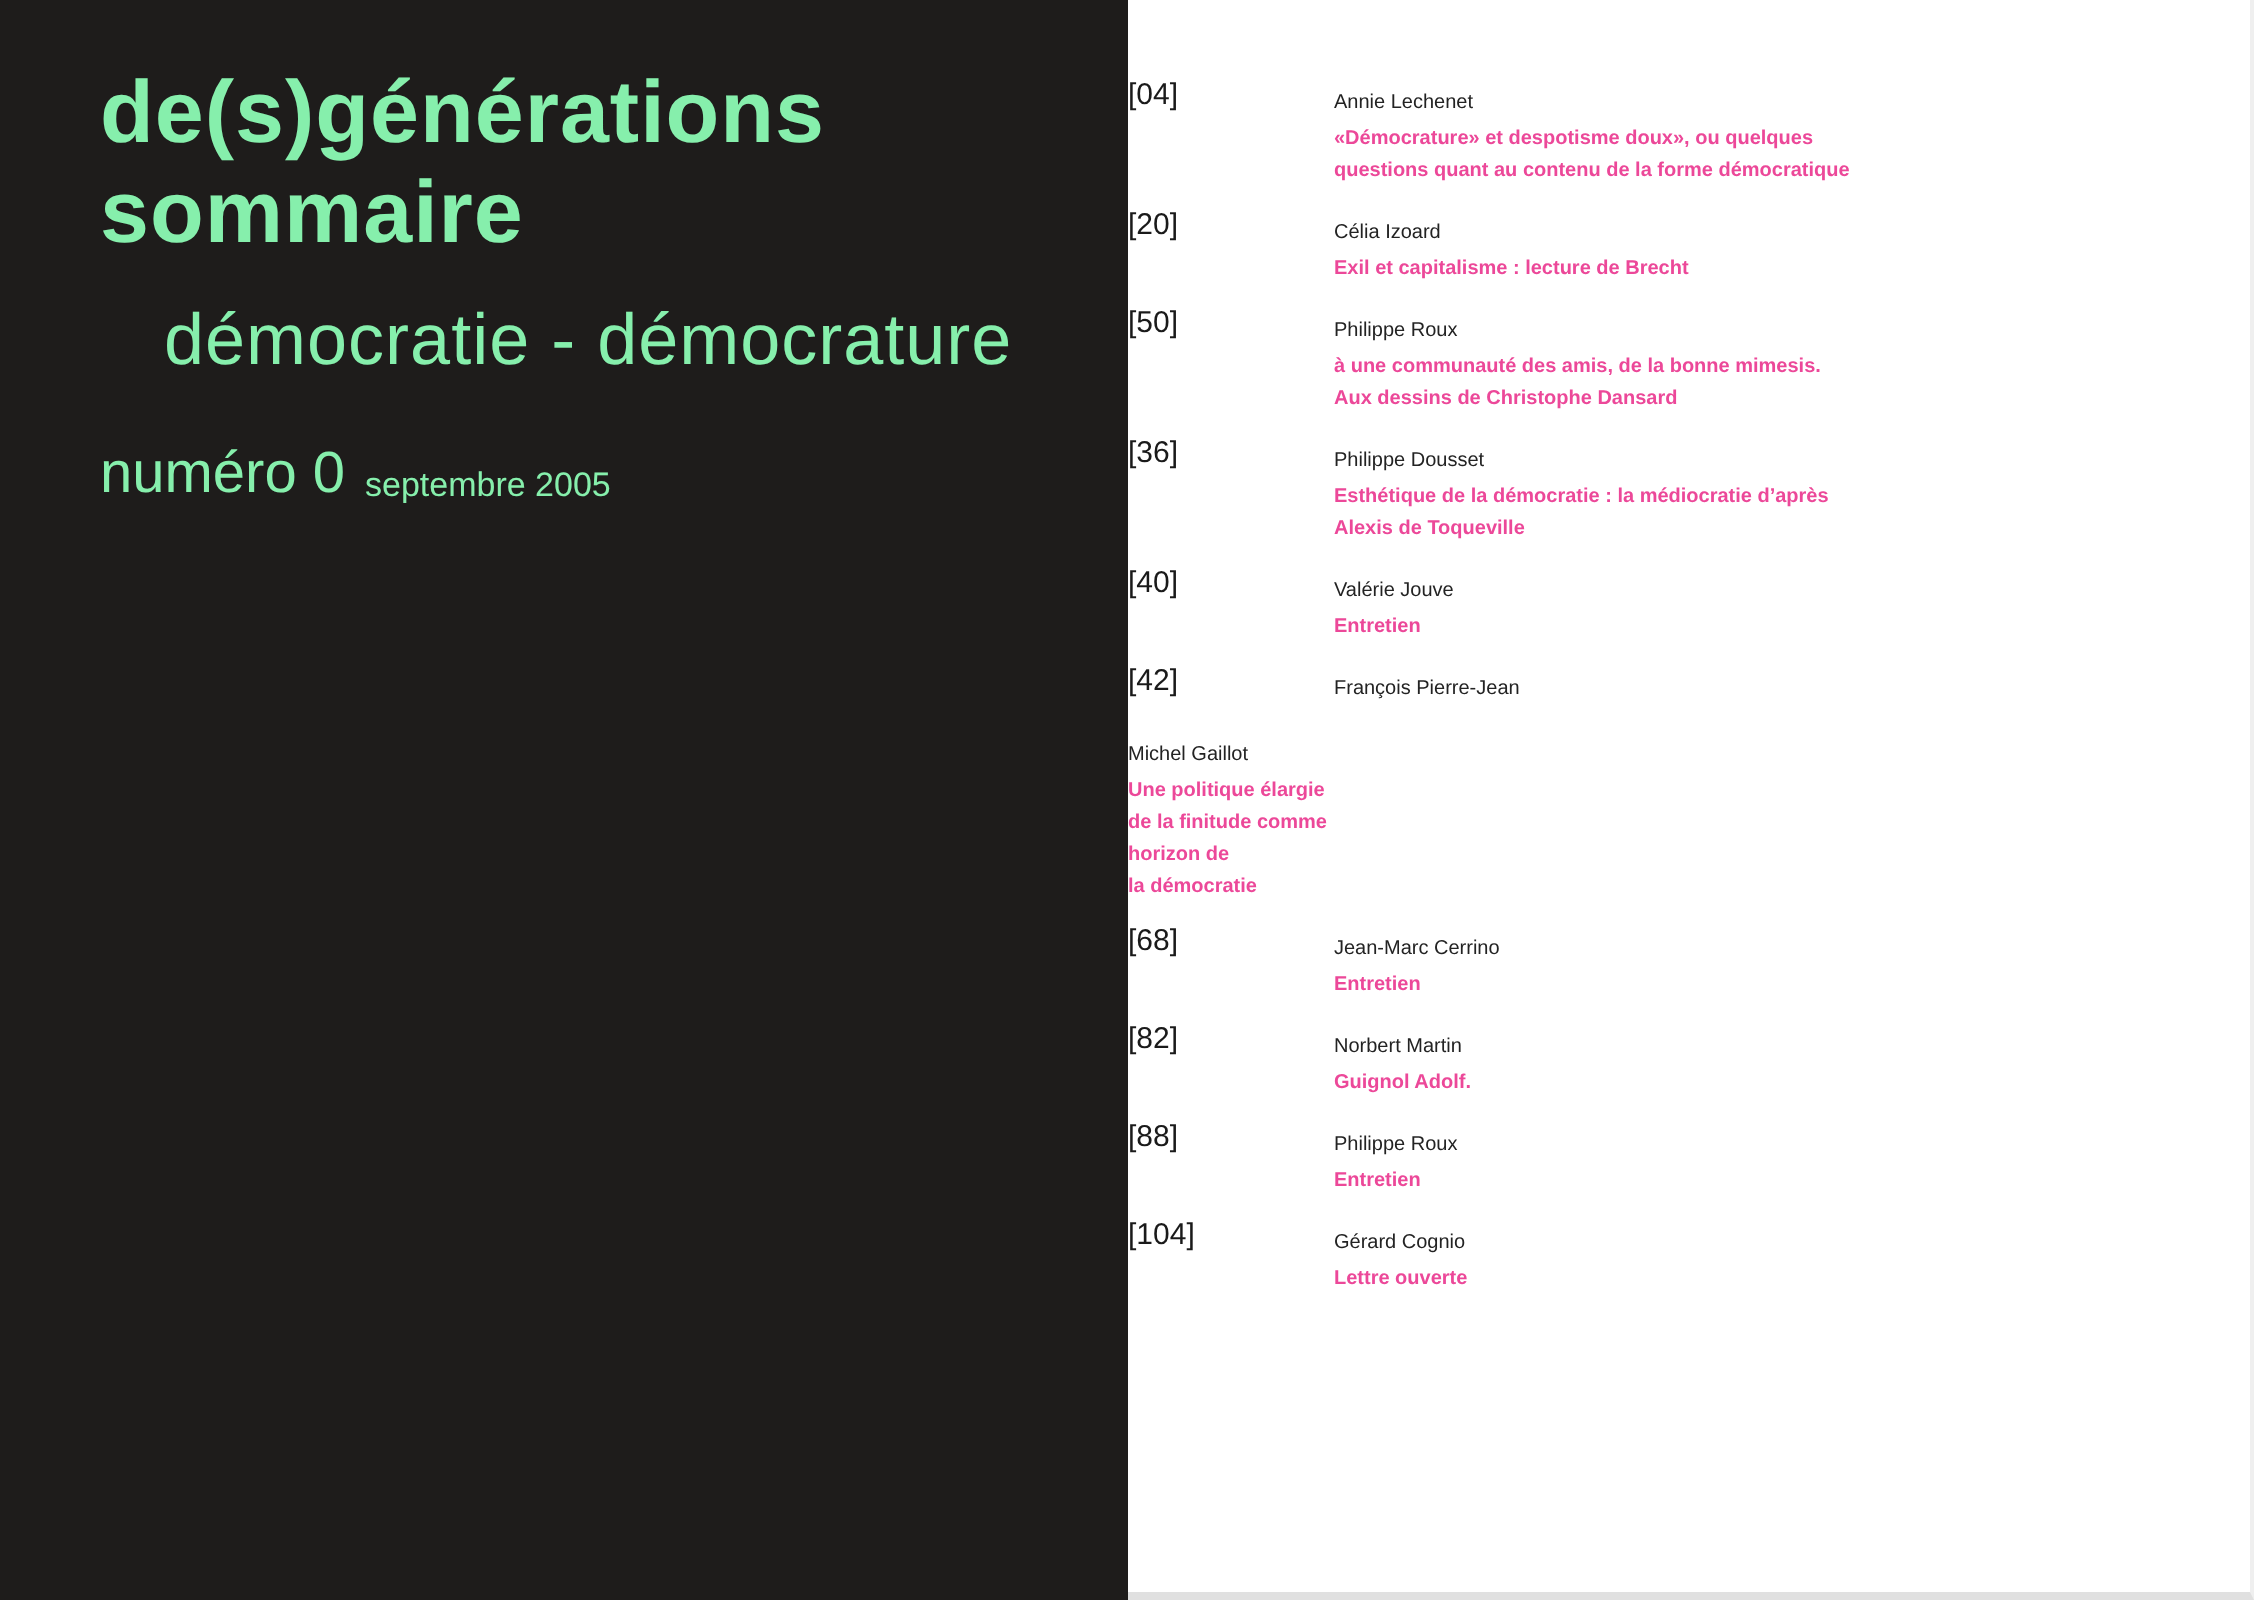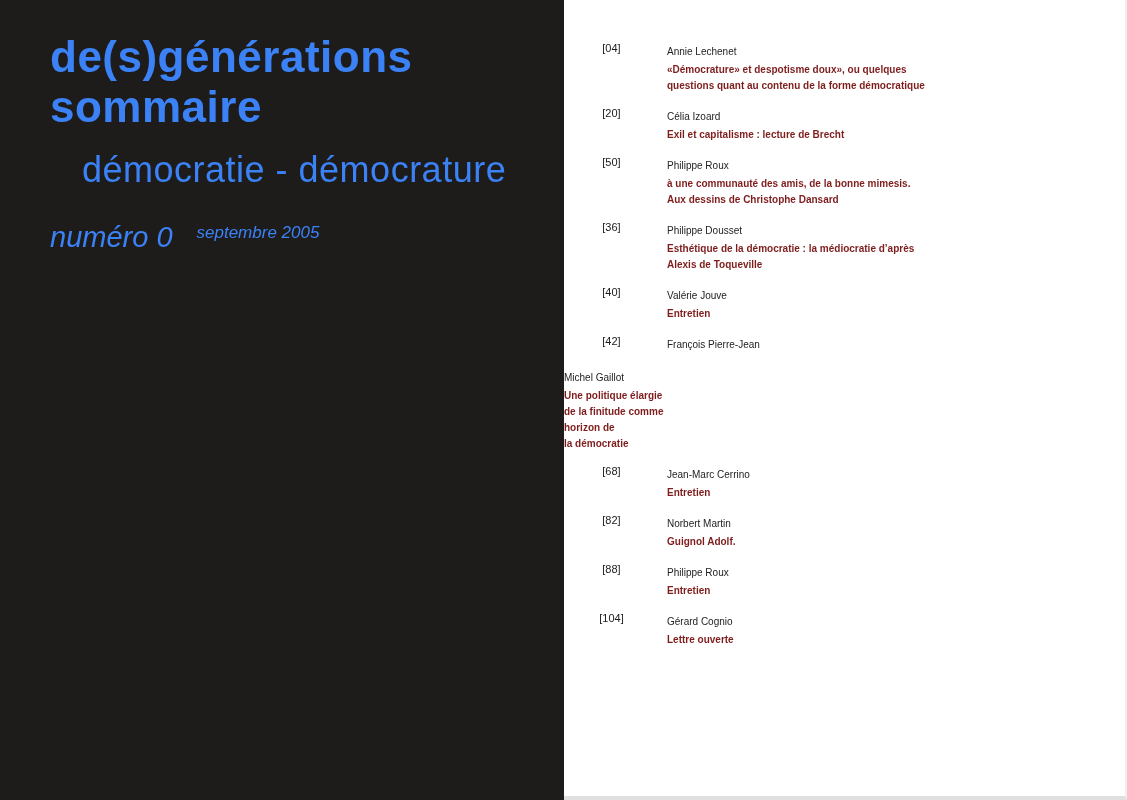--- a/index.html
+++ b/index.html
@@ -38,23 +38,22 @@
     margin-top: 16px;
     font-size: 36px;
     line-height: 44px;
     font-weight: 400;
     letter-spacing: 0.5px;
     margin-left: 32px;
   }
   .issue-row {
     margin-top: 30px;
     display: flex;
-    align-items: flex-start;
-    gap: 24px;
-    font-style: italic;
+    align-items: flex-end;
+    gap: 10px;
   }
   .issue-number {
     font-size: 29px;
     line-height: 30px;
     font-weight: 400;
   }
   .issue-date {
     font-size: 17px;
     line-height: 18px;
     font-weight: 400;
@@ -71,49 +70,49 @@
     border-bottom: 4px solid #e0e0e0;
     border-right: 2px solid #efefef;
     color: #111111;
   }
   .toc-entry {
     display: grid;
     grid-template-columns: 103px 1fr;
     margin-bottom: 15px;
   }
   .entry-page {
-    text-align: center;
+    text-align: left;
     padding-right: 8px;
-    font-size: 11px;
+    font-size: 15px;
     line-height: 14px;
     transform: translateY(-3px);
     color: #1a1a1a;
   }
   .entry-text {
     max-width: 398px;
     font-size: 10px;
     line-height: 16px;
   }
   .entry-author {
     font-weight: 400;
     color: #232323;
     margin-bottom: 2px;
   }
   .entry-title {
     font-weight: 700;
-    color: #7f1d1d;
+    color: #ec4899;
     white-space: pre-line;
   }
 </style>
 </head>
 <body>
 
 <div class="canvas">
 
-  <div class="cover" style="background: rgb(30, 28, 27); color: #3b82f6;">
+  <div class="cover" style="background: rgb(30, 28, 27); color: #86efac;">
     <h1 class="cover-title">de(s)générations
 sommaire</h1>
     <div class="cover-subtitle">démocratie - démocrature</div>
     <div class="issue-row">
       <span class="issue-number">numéro 0</span>
       <span class="issue-date">septembre 2005</span>
     </div>
   </div>
 
   <div class="page">

